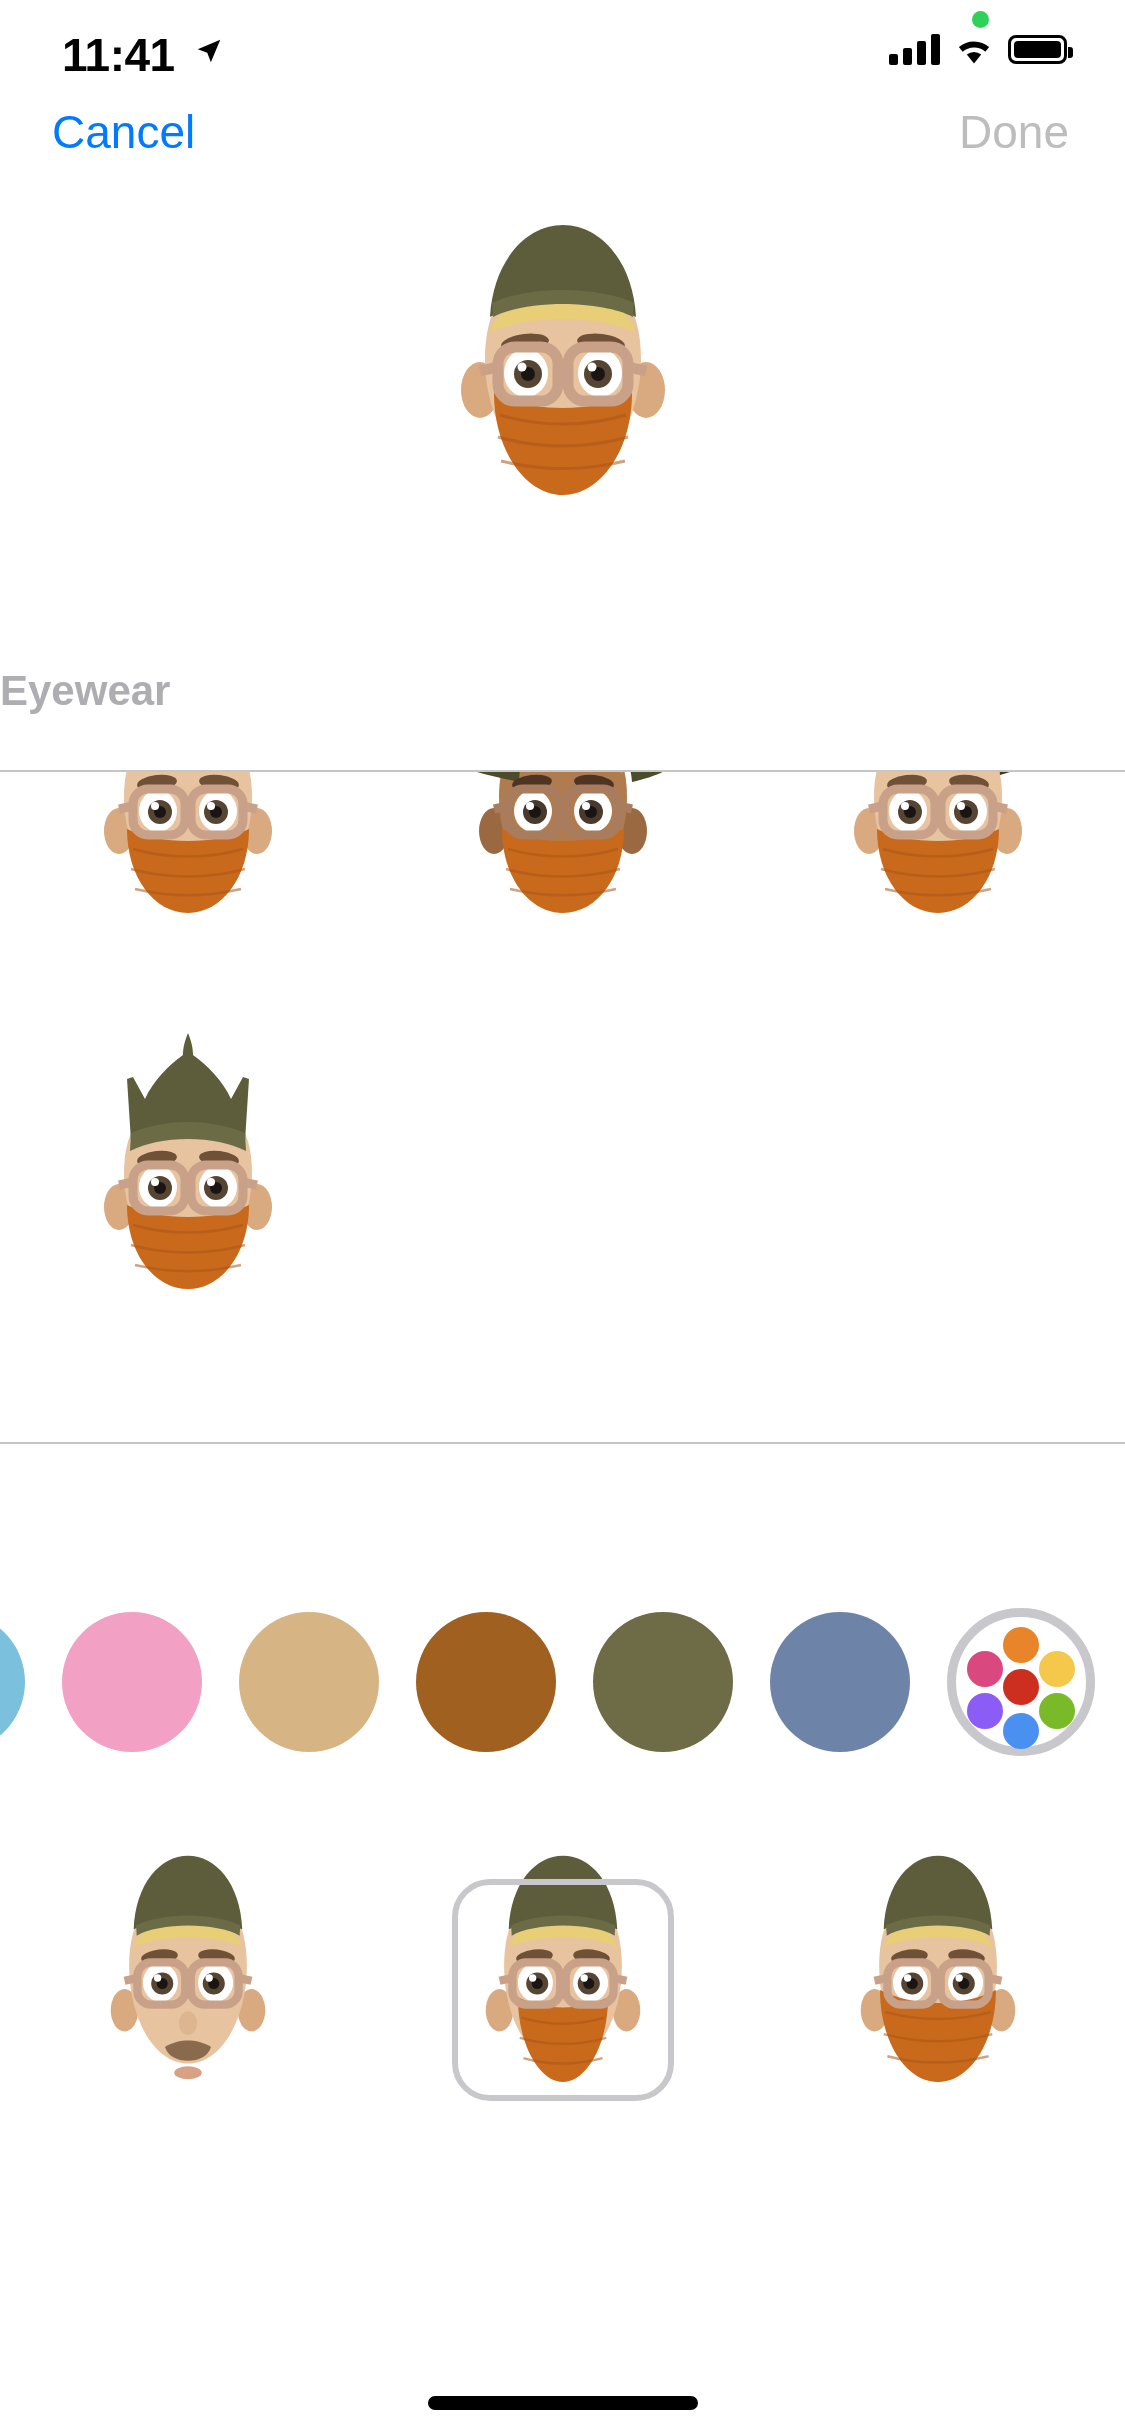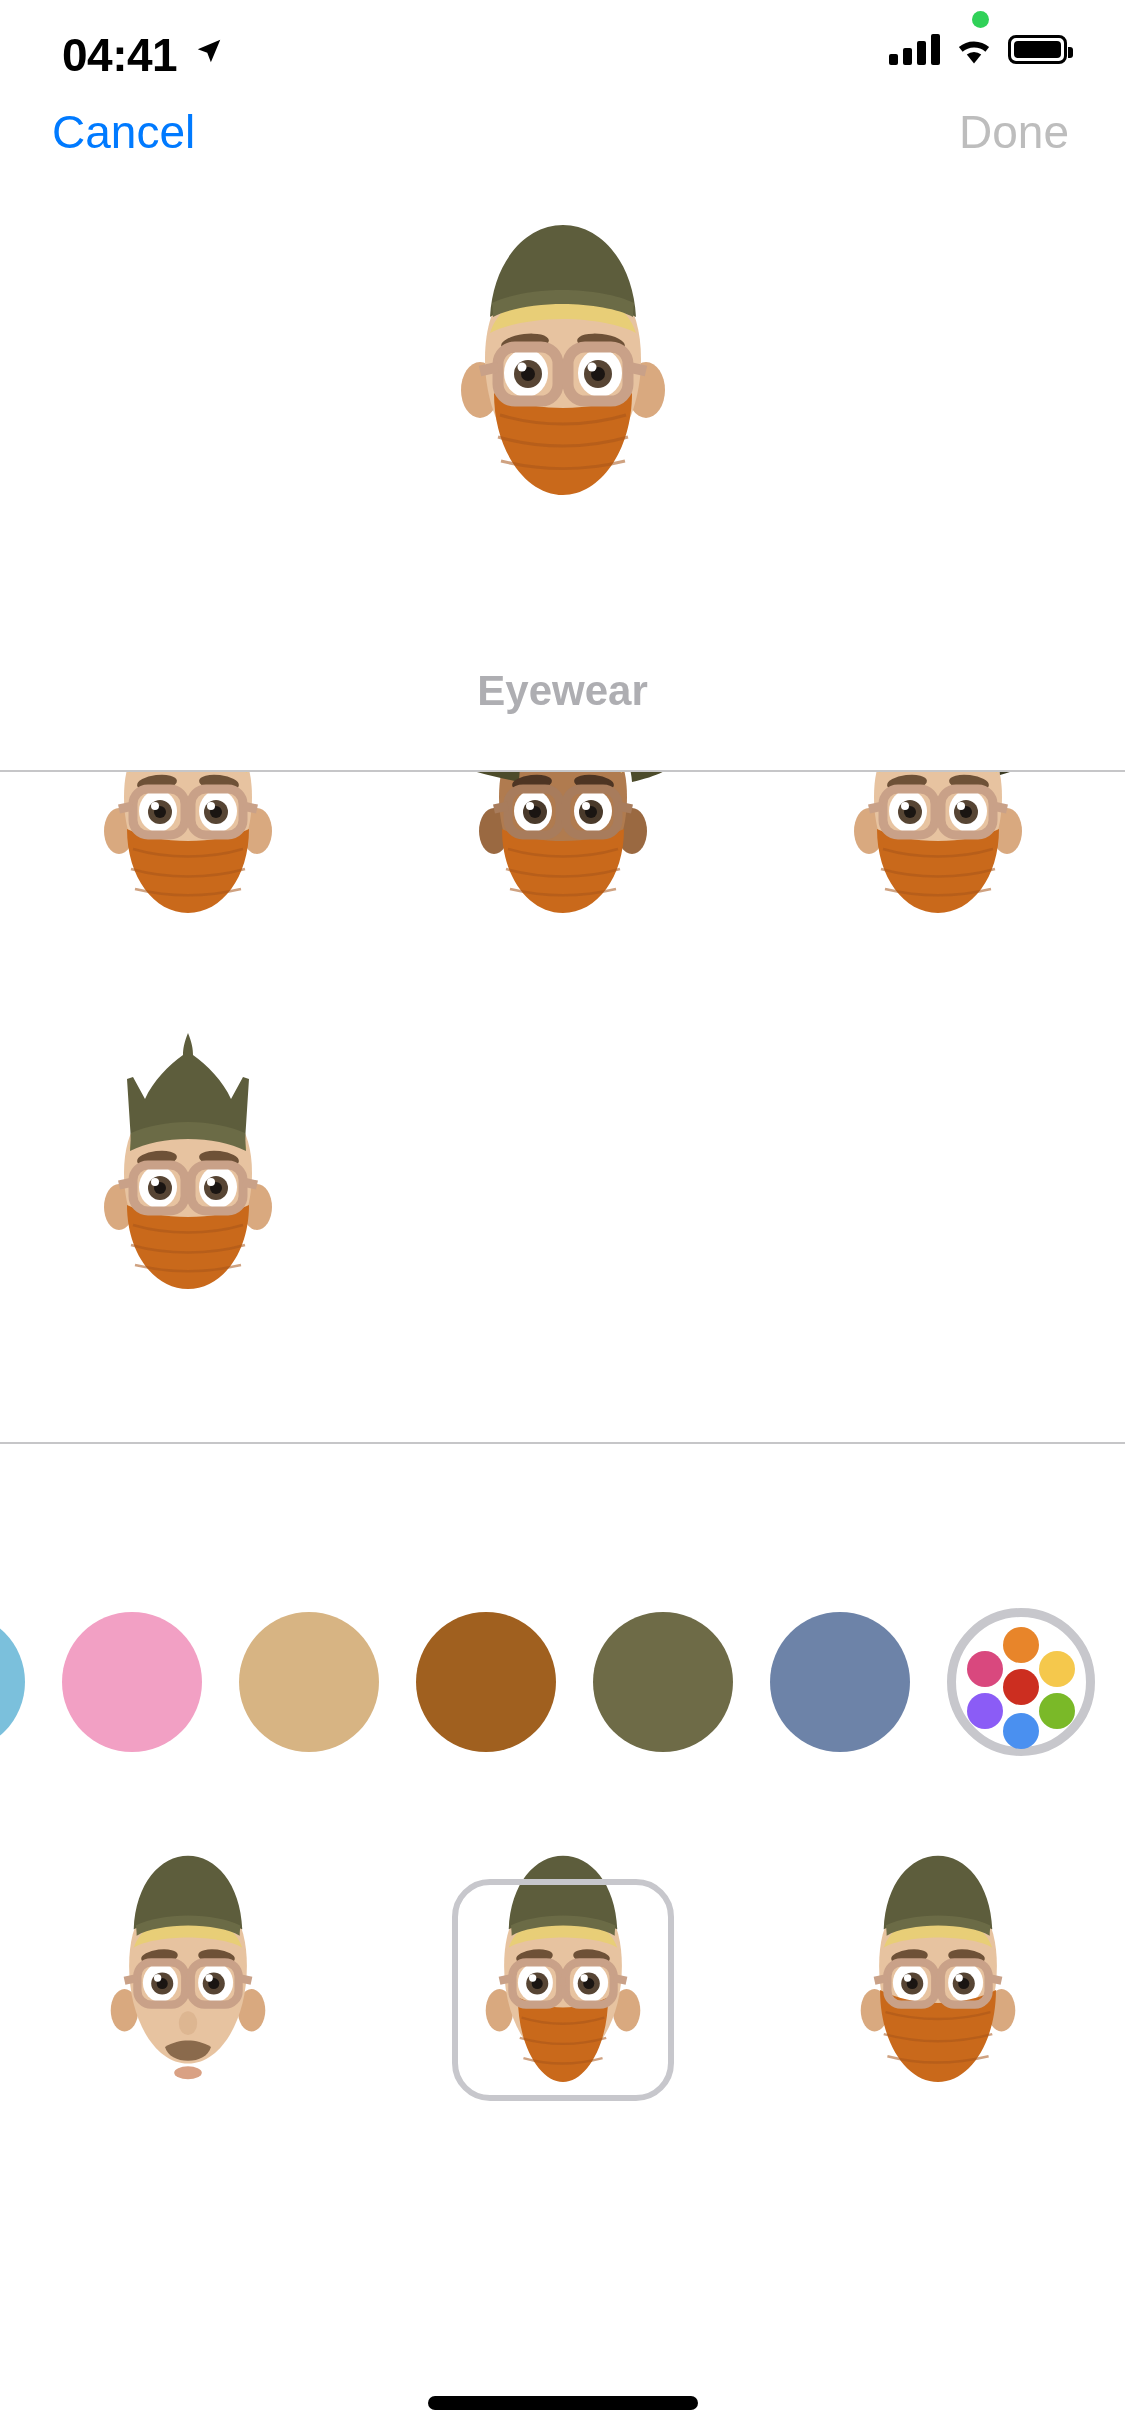--- a/index.html
+++ b/index.html
@@ -56,21 +56,21 @@
   }
   .nav-cancel{ left:52px; color:#007AFF; }
   .nav-done{ right:56px; color:#BDBDBD; }
 
   
   .preview{ position:absolute; left:50%; top:215px; transform:translateX(-50%); }
 
   
   .tabs{
     position:absolute; top:655px; left:0; width:1125px; height:72px;
-    display:flex; justify-content:center; gap:104px;
+    display:flex; justify-content:space-between; gap:104px;
   }
   .tab{
     font-size:42px; font-weight:600; cursor:pointer;
     background:none; border:none; font-family:"Liberation Sans", sans-serif;
   }
   .tab.inactive{ color:#AEAEB2; }
   .tab.active{ color:#2F70E8; }
 
   .rule{ position:absolute; left:0; width:1125px; height:2px; background:#C6C6C8; }
   .rule-top{ top:770px; }
@@ -135,21 +135,21 @@
     position:absolute; left:50%; bottom:26px; transform:translateX(-50%);
     width:270px; height:14px; border-radius:7px; background:#000;
   }
 </style>
 </head>
 <body>
 
 <div id="screen">
 
   <div class="statusbar">
-    <div class="sb-time">04:41</div>
+    <div class="sb-time">11:41</div>
     <div class="sb-loc">
       <svg width="30" height="30" viewBox="0 0 24 24">
           <path d="M21 3 3 10.5l7.6 2.9L13.5 21 21 3z" fill="#000"></path>
         </svg>
     </div>
     <div class="green-dot"></div>
     <div class="sb-right">
       <div class="bars">
           <i></i>
           <i></i>

